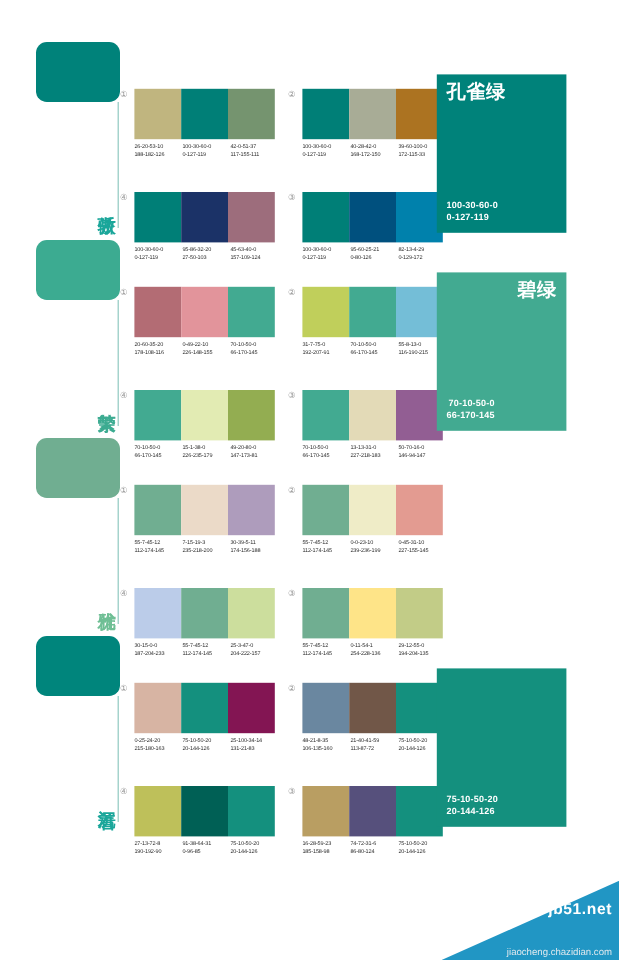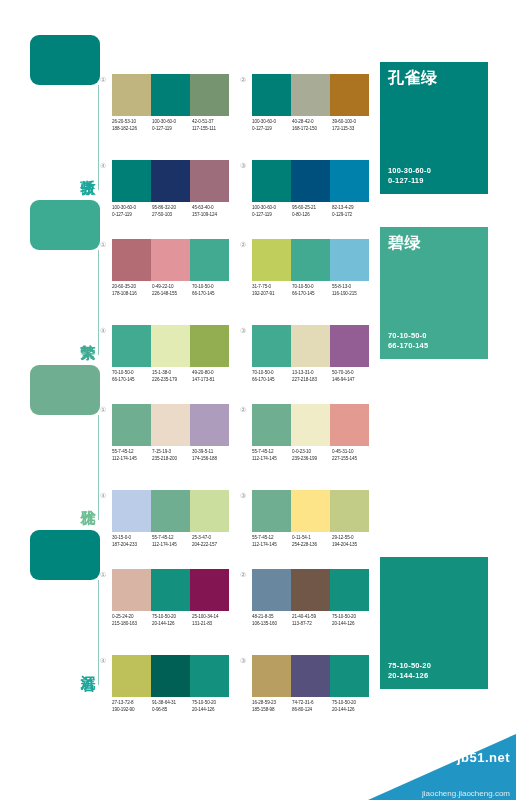--- a/index.html
+++ b/index.html
@@ -104,21 +104,21 @@
     color: #2b2b2b;
     letter-spacing: -0.1px;
     white-space: nowrap;
     font-family: "Liberation Sans", "DejaVu Sans", sans-serif;
   }
   .codecell span { display: block; }
 
   
   .bigpanel {
     position: absolute;
-    left: 380px;
+    left: 364px;
     top: 32px;
     width: 108px;
     height: 132px;
     padding: 6px 8px;
   }
   .bigpanel .bp-title {
     color: #ffffff;
     font-size: 16px;
     font-weight: bold;
     line-height: 19px;
@@ -378,21 +378,21 @@
               <div class="codecell">
                 <span>13-13-31-0</span>
                 <span>227-218-183</span>
               </div>
               <div class="codecell">
                 <span>50-70-16-0</span>
                 <span>146-94-147</span>
               </div>
             </div>
           </div>
-          <div class="bigpanel" style="background: rgb(66, 170, 145);">
+          <div class="bigpanel" style="background: rgb(66, 170, 145); text-align: right;">
             <div class="bp-title">碧绿</div>
             <div class="bp-codes">
               <span>70-10-50-0</span>
               <span>66-170-145</span>
             </div>
           </div>
         </div>
       </div>
       <div class="row" style="top: 360px;">
         <div class="row-inner">
@@ -592,15 +592,15 @@
               <span>20-144-126</span>
             </div>
           </div>
         </div>
       </div>
     </div>
 
   <div class="watermark">
     <div class="wm-tri"></div>
     <div class="wm-jb">jb51.net</div>
-    <div class="wm-url">jiaocheng.jiaocheng.com</div>
+    <div class="wm-url">jiaocheng.chazidian.com</div>
   </div>
 </div>
 
 </body></html>

